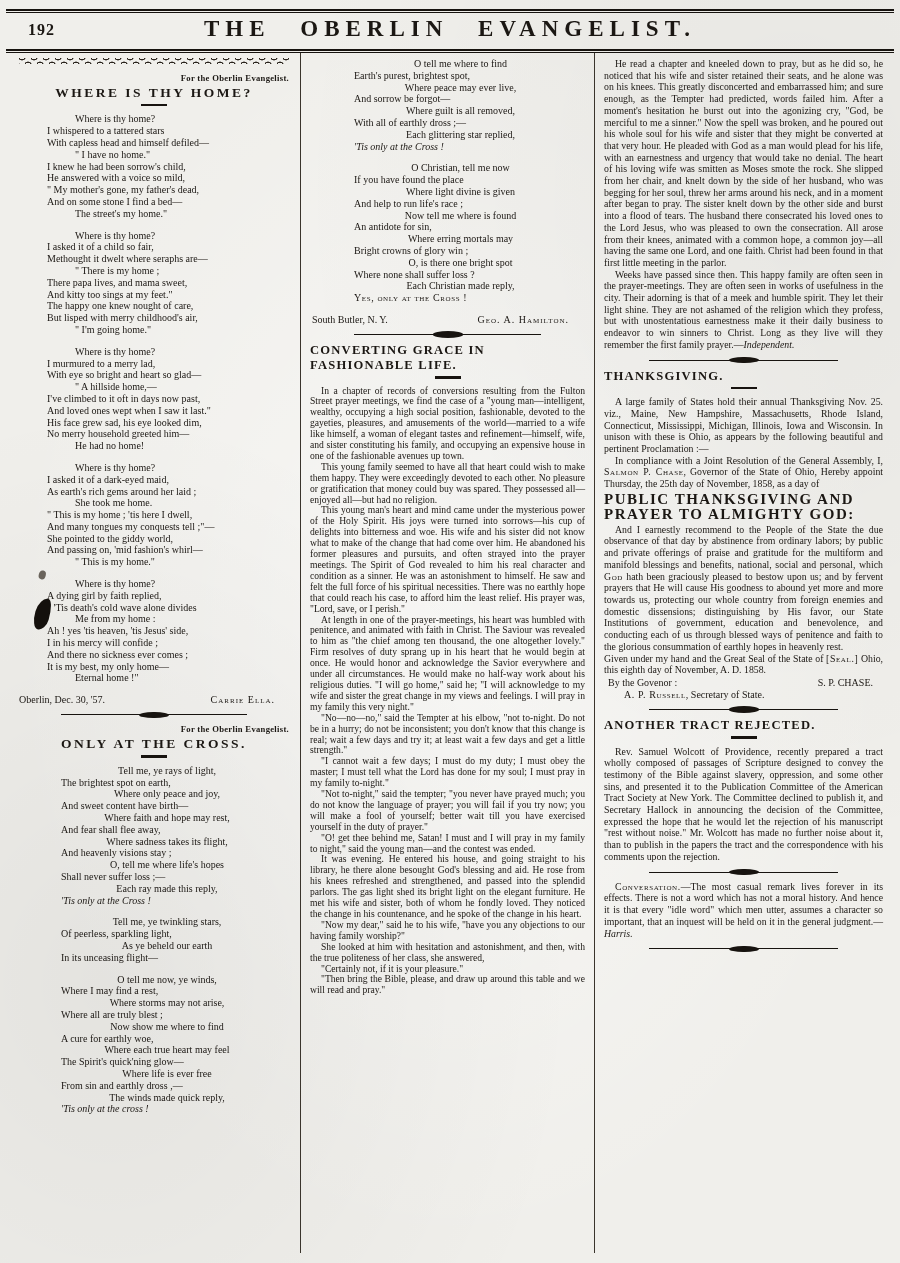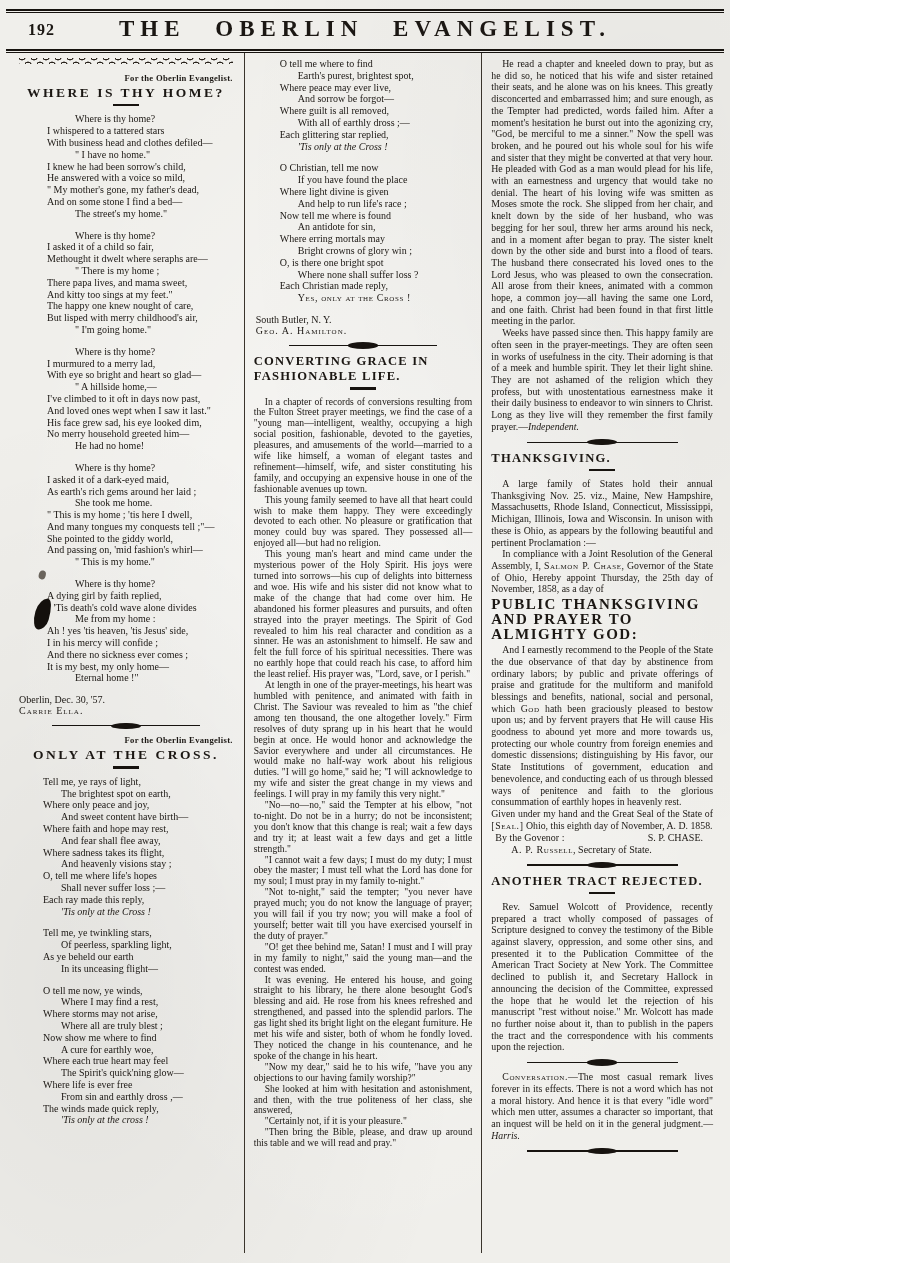--- a/index.html
+++ b/index.html
@@ -1,19 +1,19 @@
 <!DOCTYPE html>
 <html><head>
 <meta charset="utf-8">
 <style>
   * { margin:0; padding:0; box-sizing:border-box; }
   html,body { width:900px; }
   body { font-family:"Liberation Serif","DejaVu Serif",serif; }
   .page {
-    position:relative; width:730px; height:1263px; overflow:hidden;
+    position:relative; width:900px; height:1263px; overflow:hidden;
     color:#1b1713;
     background:
       radial-gradient(ellipse at 12% 78%, rgba(0,0,0,0.05), transparent 42%),
       radial-gradient(ellipse at 88% 15%, rgba(0,0,0,0.035), transparent 45%),
       radial-gradient(ellipse at 50% 50%, rgba(255,255,255,0.5), transparent 70%),
       #f0efeb;
   }
   .rule2 { height:4px; border-top:2.5px solid #17130f; border-bottom:1px solid #17130f; margin:0 6px; }
   .top-rule { margin-top:9px; }
   .header { position:relative; height:36px; margin:0 6px; }
@@ -34,25 +34,25 @@
       radial-gradient(circle at 3px -1.5px, transparent 2.6px, #2a241d 2.6px, #2a241d 3.7px, transparent 4.2px),
       radial-gradient(circle at 3px 7.5px,  transparent 2.6px, #2a241d 2.6px, #2a241d 3.7px, transparent 4.2px);
     background-size:12px 6px; background-position:0 0,6px 0; background-repeat:repeat-x; }
   .credit { text-align:right; font-weight:bold; font-size:8.6px; letter-spacing:0.3px; margin:9px 2px 2px 0; }
   .poem-title { text-align:center; font-weight:bold; font-size:13.5px; letter-spacing:2.5px; margin:1px 0 0; }
   .title-rule { width:26px; height:2.4px; background:#17130f; margin:3px auto 7px; }
 
   .pline { font-size:10px; line-height:11.8px; white-space:nowrap; }
   .stanza { margin-bottom:10px; }
   .poem.p1 .ind0 { margin-left:30px; } .poem.p1 .ind1 { margin-left:58px; }
-  .poem.p2 .ind0 { margin-left:26px; } .poem.p2 .ind1 { margin-left:44px; }
+  .poem.p2 .ind0 { margin-left:26px;text-align:center; } .poem.p2 .ind1 { margin-left:44px; }
   .it { font-style:italic; }
   .sc { font-variant:small-caps; letter-spacing:0.6px; }
 
-  .sig-row { display:flex; justify-content:space-between; font-size:10px; margin:0 16px 2px 2px;flex-direction:column; }
+  .sig-row { display:flex; justify-content:space-between; font-size:10px; margin:0 16px 2px 2px; }
   .sig-right { font-variant:small-caps; letter-spacing:1px; }
 
   .divider { position:relative; width:68%; height:1.2px; background:#17130f; margin:9px auto 8px; }
   .divider::before { content:""; position:absolute; left:50%; top:-2.6px; transform:translateX(-50%);
     width:30px; height:6.4px; background:#17130f; border-radius:50%; }
 
   .art-title { font-weight:bold; font-size:12.6px; letter-spacing:1.2px; margin-top:1px; }
   .para { font-size:9.6px; line-height:10.9px; text-align:justify; text-indent:11px; }
   .col.right .para { font-size:9.8px; line-height:11.7px; }
   .para.ni { text-indent:0; }
@@ -82,21 +82,21 @@
     <div class="col left">
       <div class="wavy"></div>
 
       <div class="credit">For the Oberlin Evangelist.</div>
       <div class="poem-title">WHERE IS THY HOME?</div>
       <div class="title-rule"></div>
       <div class="poem p1">
           <div class="stanza">
             <div class="pline ind1">Where is thy home?</div>
             <div class="pline ind0">I whispered to a tattered stars</div>
-            <div class="pline ind0">With business head and clothes defiled—</div>
+            <div class="pline ind0">With capless head and himself defiled—</div>
             <div class="pline ind1">" I have no home."</div>
             <div class="pline ind0">I knew he had been sorrow's child,</div>
             <div class="pline ind0">He answered with a voice so mild,</div>
             <div class="pline ind0">" My mother's gone, my father's dead,</div>
             <div class="pline ind0">And on some stone I find a bed—</div>
             <div class="pline ind1">The street's my home."</div>
           </div>
           <div class="stanza">
             <div class="pline ind1">Where is thy home?</div>
             <div class="pline ind0">I asked it of a child so fair,</div>

